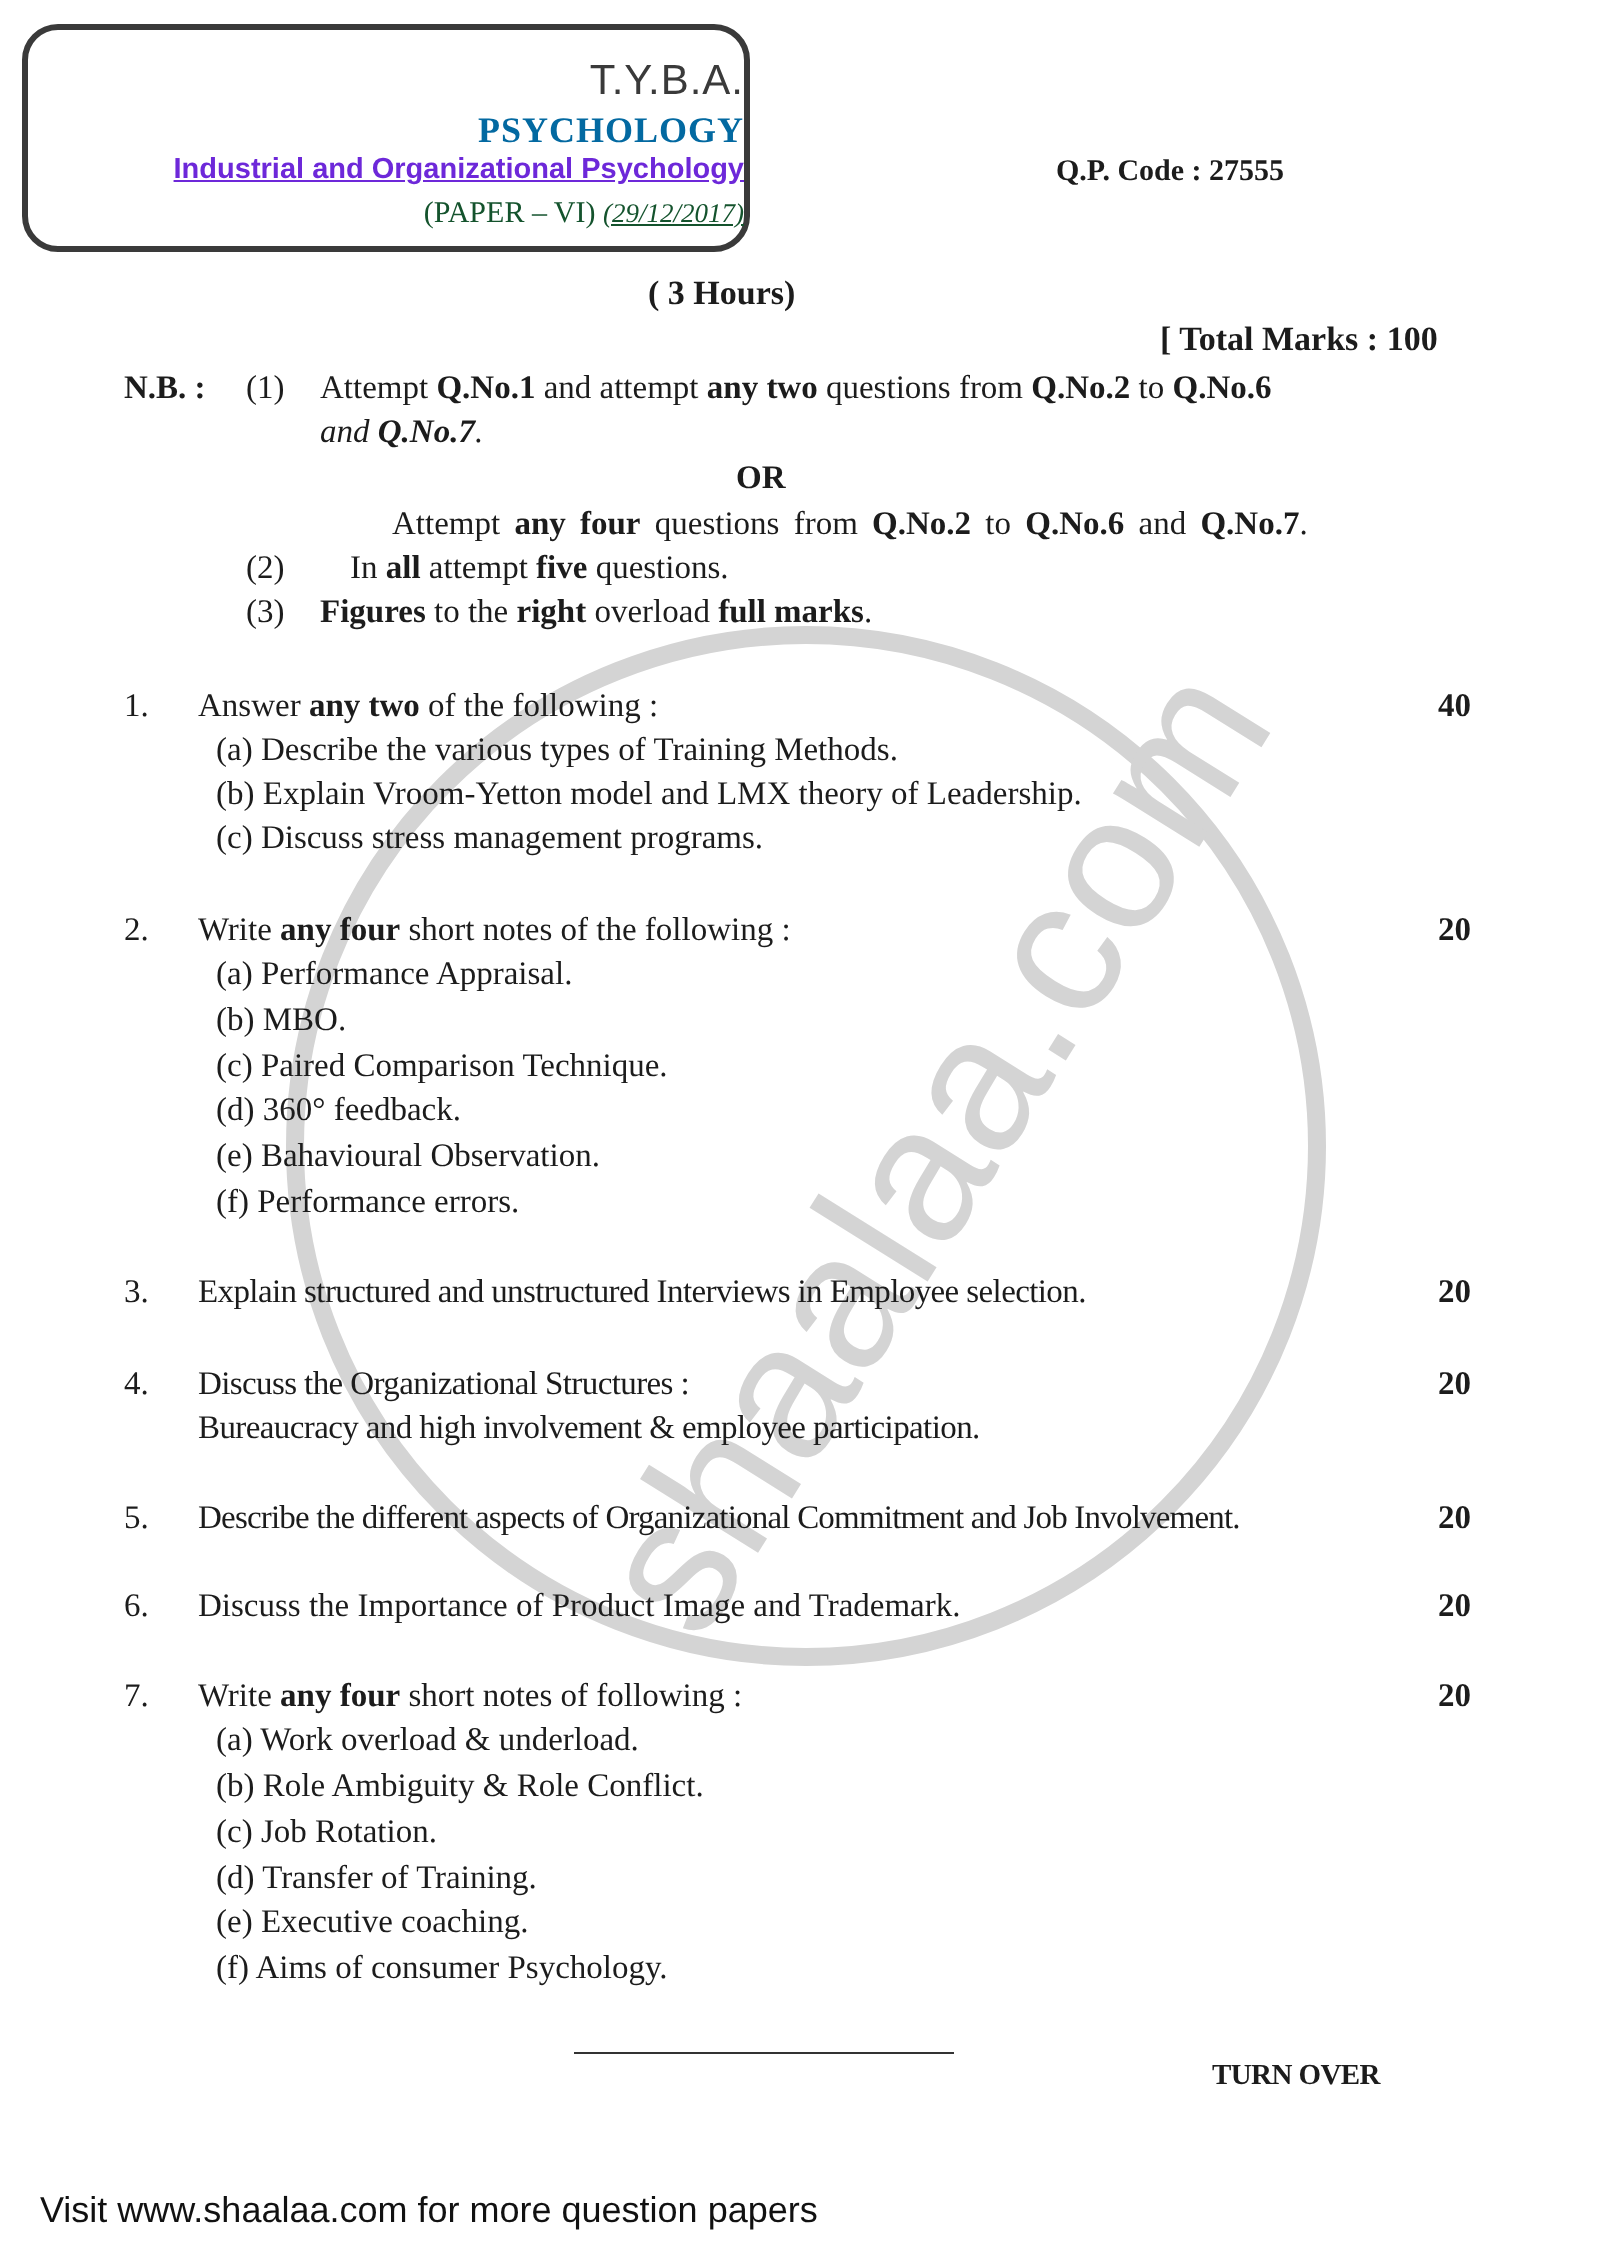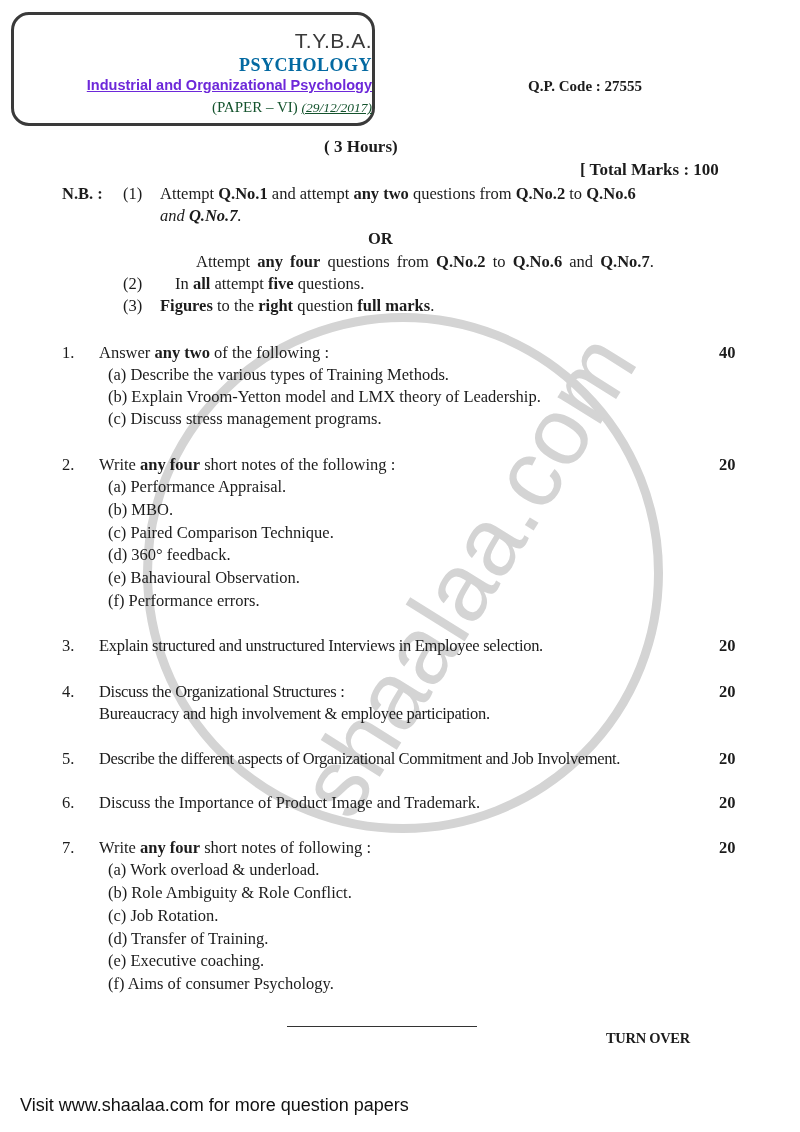--- a/index.html
+++ b/index.html
@@ -76,21 +76,21 @@
 <div class="abs line b content" style="left:368px; top:229px;">OR</div>
 <div class="abs line content" style="left:160px; top:252px; word-spacing:3px;margin-left:36px;">
   <span>Attempt </span><span class="b">any four</span><span> questions from </span><span class="b">Q.No.2</span><span> to </span><span class="b">Q.No.6</span><span> and </span><span class="b">Q.No.7</span><span>.</span>
 </div>
 <div class="abs line content" style="left:123px; top:274px;">(2)</div>
 <div class="abs line content" style="left:160px; top:274px;margin-left:15px;">
   <span>In </span><span class="b">all</span><span> attempt </span><span class="b">five</span><span> questions.</span>
 </div>
 <div class="abs line content" style="left:123px; top:296px;">(3)</div>
 <div class="abs line content" style="left:160px; top:296px;">
-  <span class="b">Figures</span><span> to the </span><span class="b">right</span><span> question </span><span class="b">full marks</span><span>.</span>
+  <span class="b">Figures</span><span> to the </span><span class="b">right</span><span> overload </span><span class="b">full marks</span><span>.</span>
 </div>
 
 <div class="abs line content" style="left:62px; top:343px;">1.</div>
 <div class="abs line content" style="left:99px; top:343px;">
   <span>Answer </span><span class="b">any two</span><span> of the following :</span>
 </div>
 <div class="abs marks content" style="left:719px; top:343px;">40</div>
 <div class="abs line content" style="left:108px; top:365px;">(a) Describe the various types of Training Methods.</div>
 <div class="abs line content" style="left:108px; top:387px;">(b) Explain Vroom-Yetton model and LMX theory of Leadership.</div>
 <div class="abs line content" style="left:108px; top:409px;">(c) Discuss stress management programs.</div>

